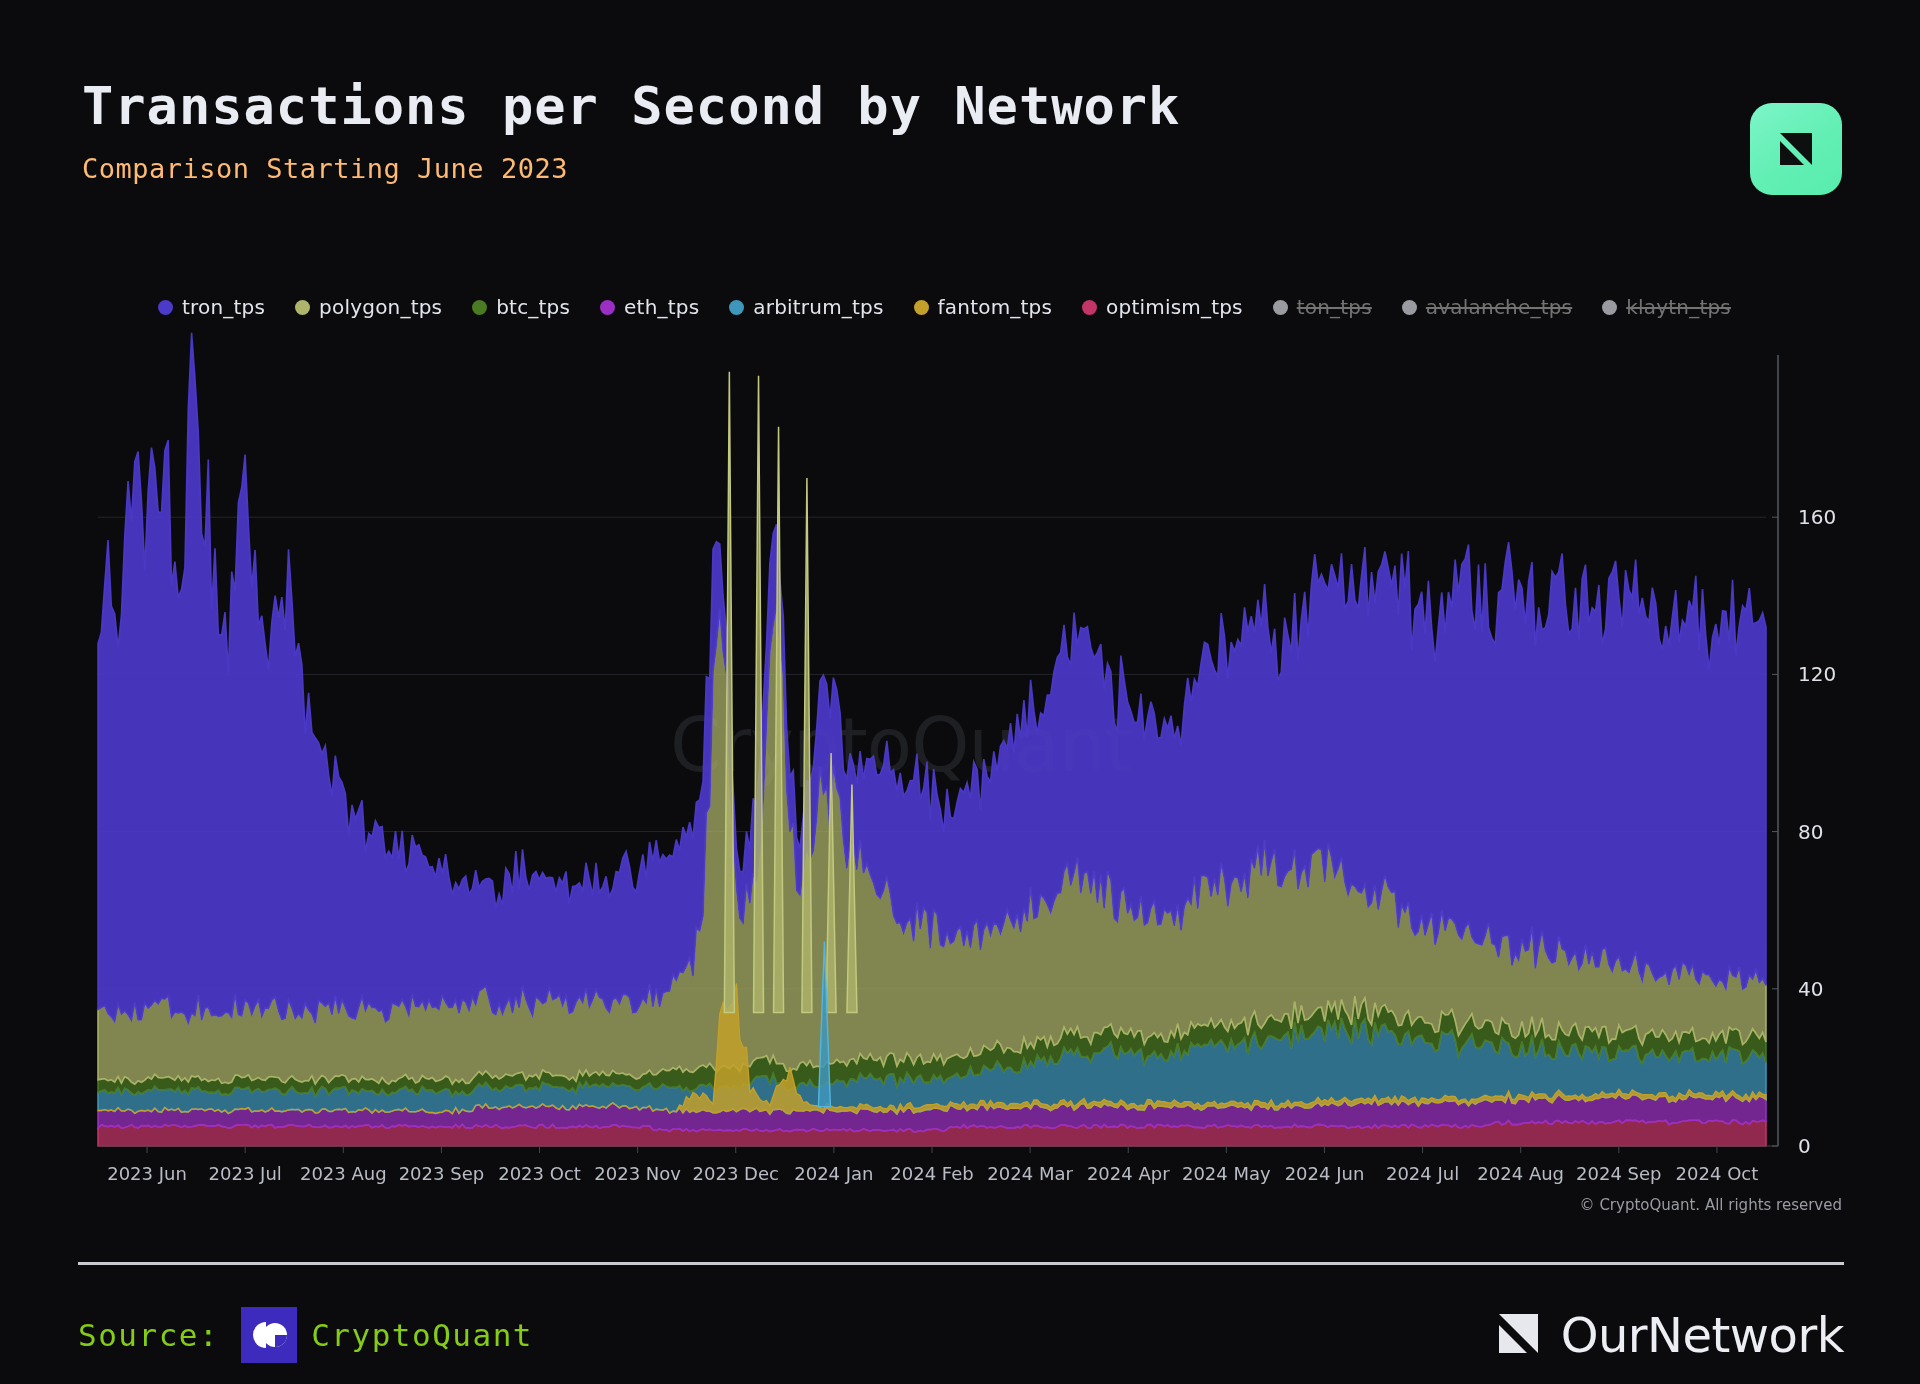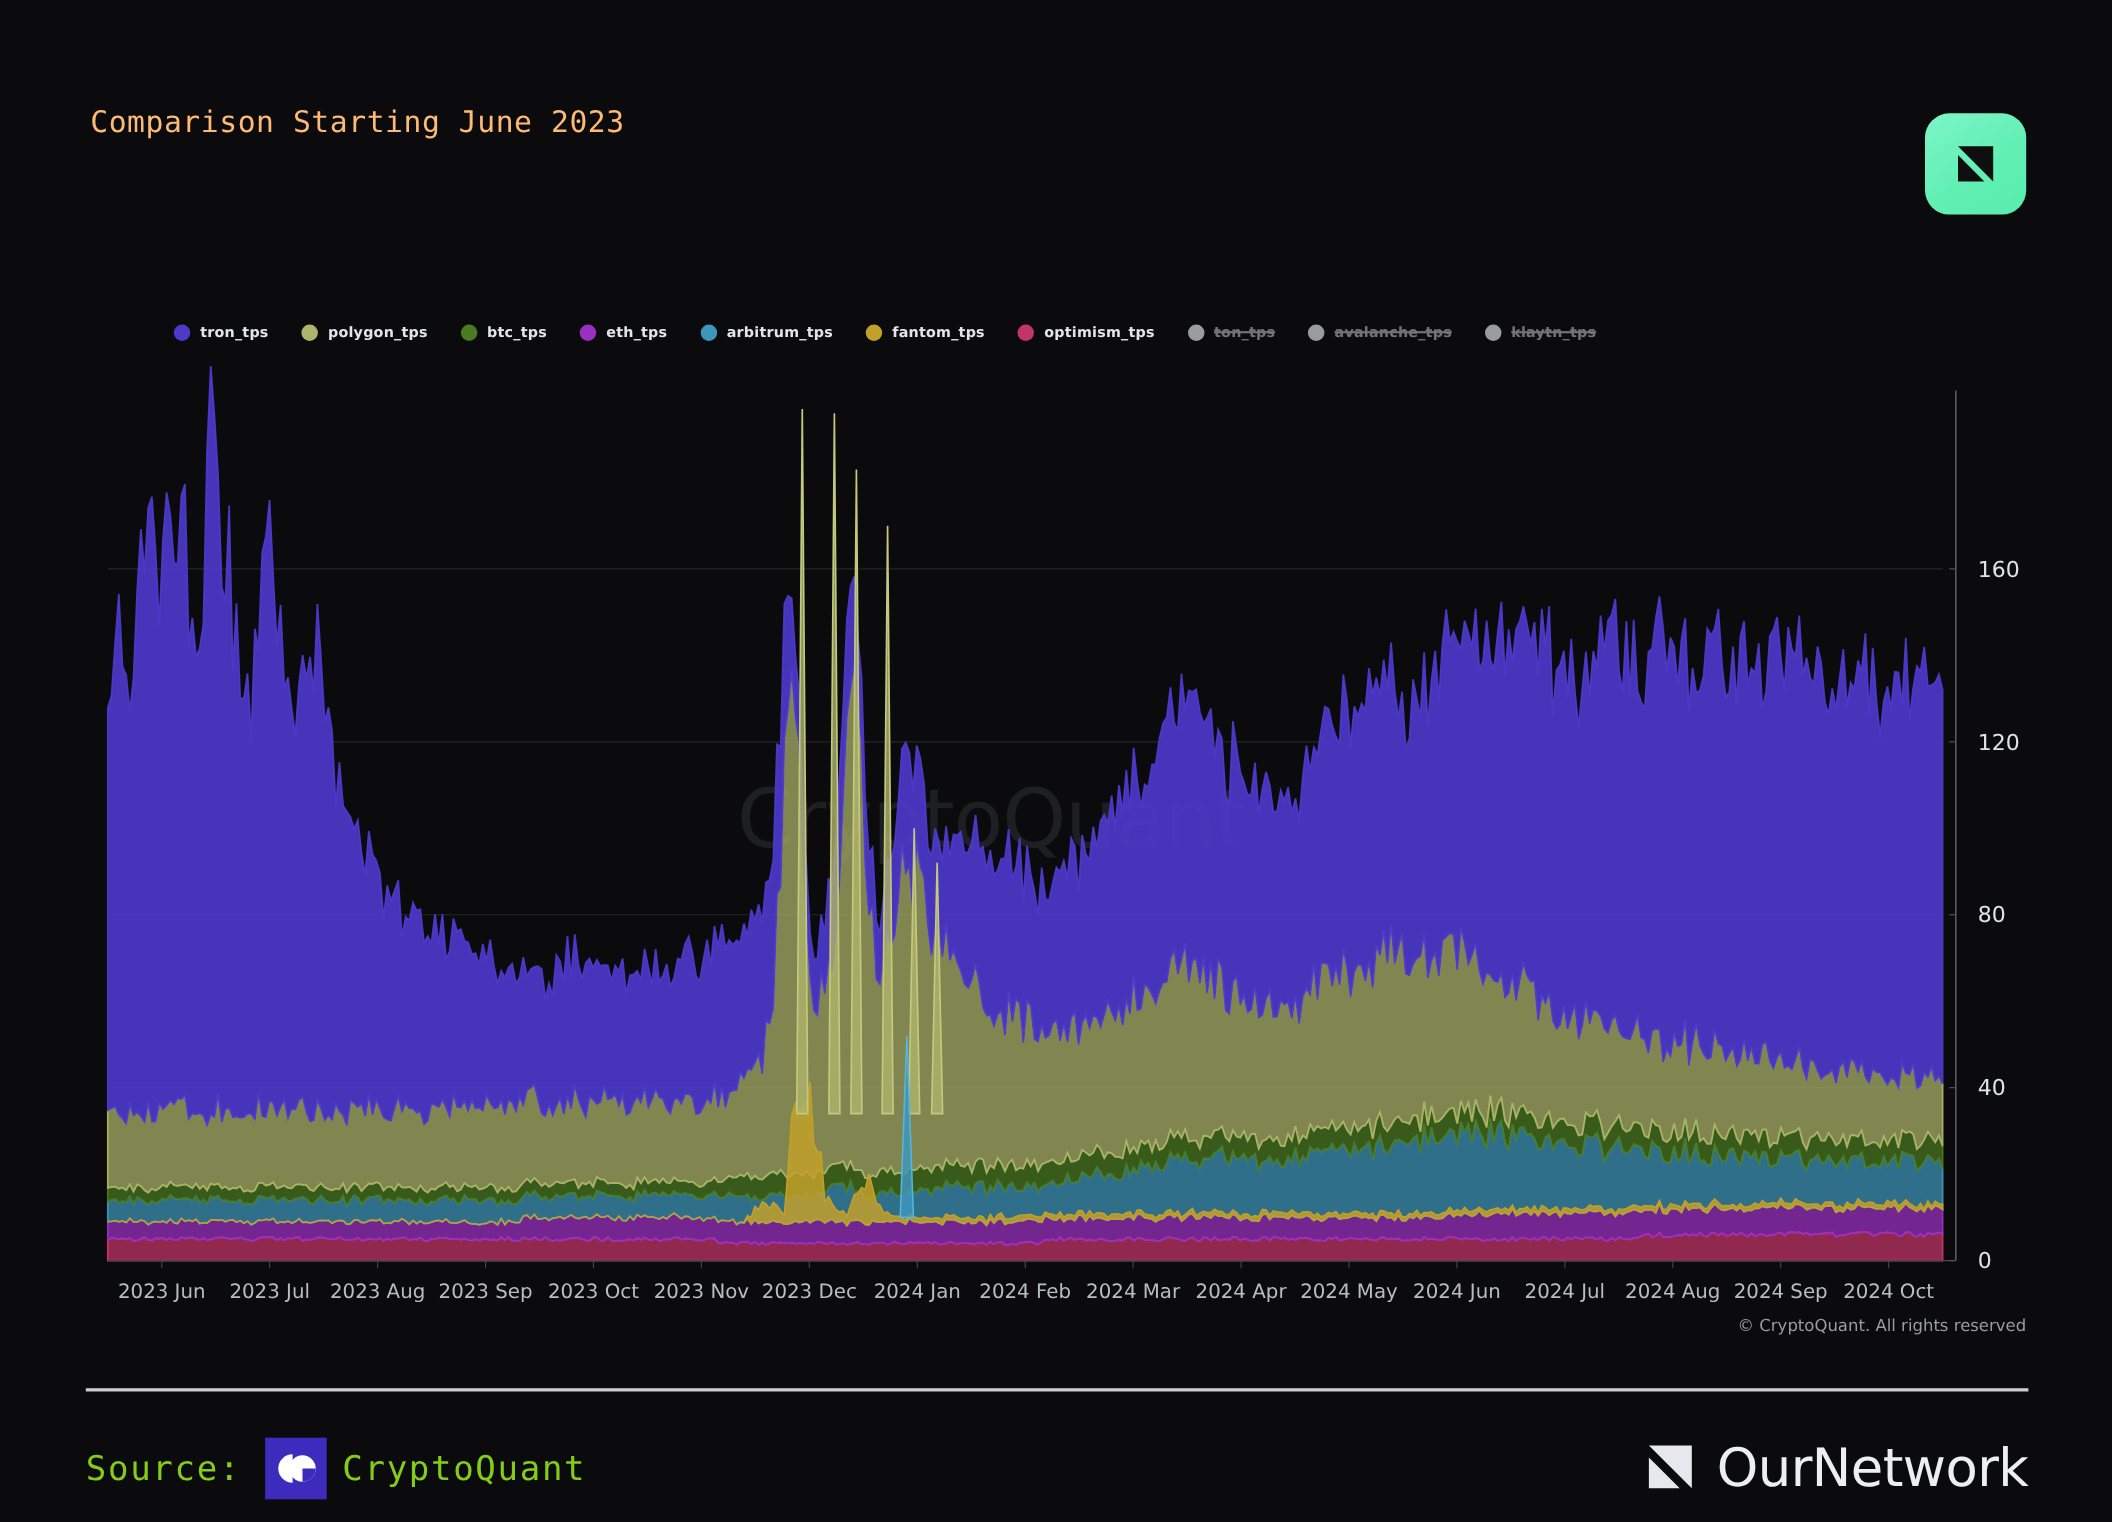--- a/index.html
+++ b/index.html
@@ -75,24 +75,23 @@
     cursor: pointer;
     white-space: nowrap;
   }
   .legend-dot {
     width: 15px;
     height: 15px;
     border-radius: 50%;
     flex: none;
   }
   .legend-label {
-    font-size: 13px;
+    font-size: 20px;
     color: #e2e5ec;
     letter-spacing: 0.2px;
-    font-weight: bold;
   }
   .legend-item.disabled .legend-dot { background: #9a9ba1 !important; }
   .legend-item.disabled .legend-label {
     color: #737373;
     text-decoration: line-through;
     text-decoration-thickness: 2px;
   }
 
   
   .chart-wrap {
@@ -183,20 +182,21 @@
     color: #eceef4;
     letter-spacing: -0.5px;
   }
 </style>
 </head>
 <body>
 
 <div class="page">
 
   <div class="header">
+    <div class="title">Transactions per Second by Network</div>
     <div class="subtitle">Comparison Starting June 2023</div>
   </div>
 
   <div class="brand-badge">
     <svg width="92" height="92" viewBox="0 0 92 92">
       <polygon points="30,30 62,30 62,62" fill="#0d100f"></polygon>
       <polygon points="30,38 30,62 54,62" fill="#0d100f"></polygon>
     </svg>
   </div>
 

